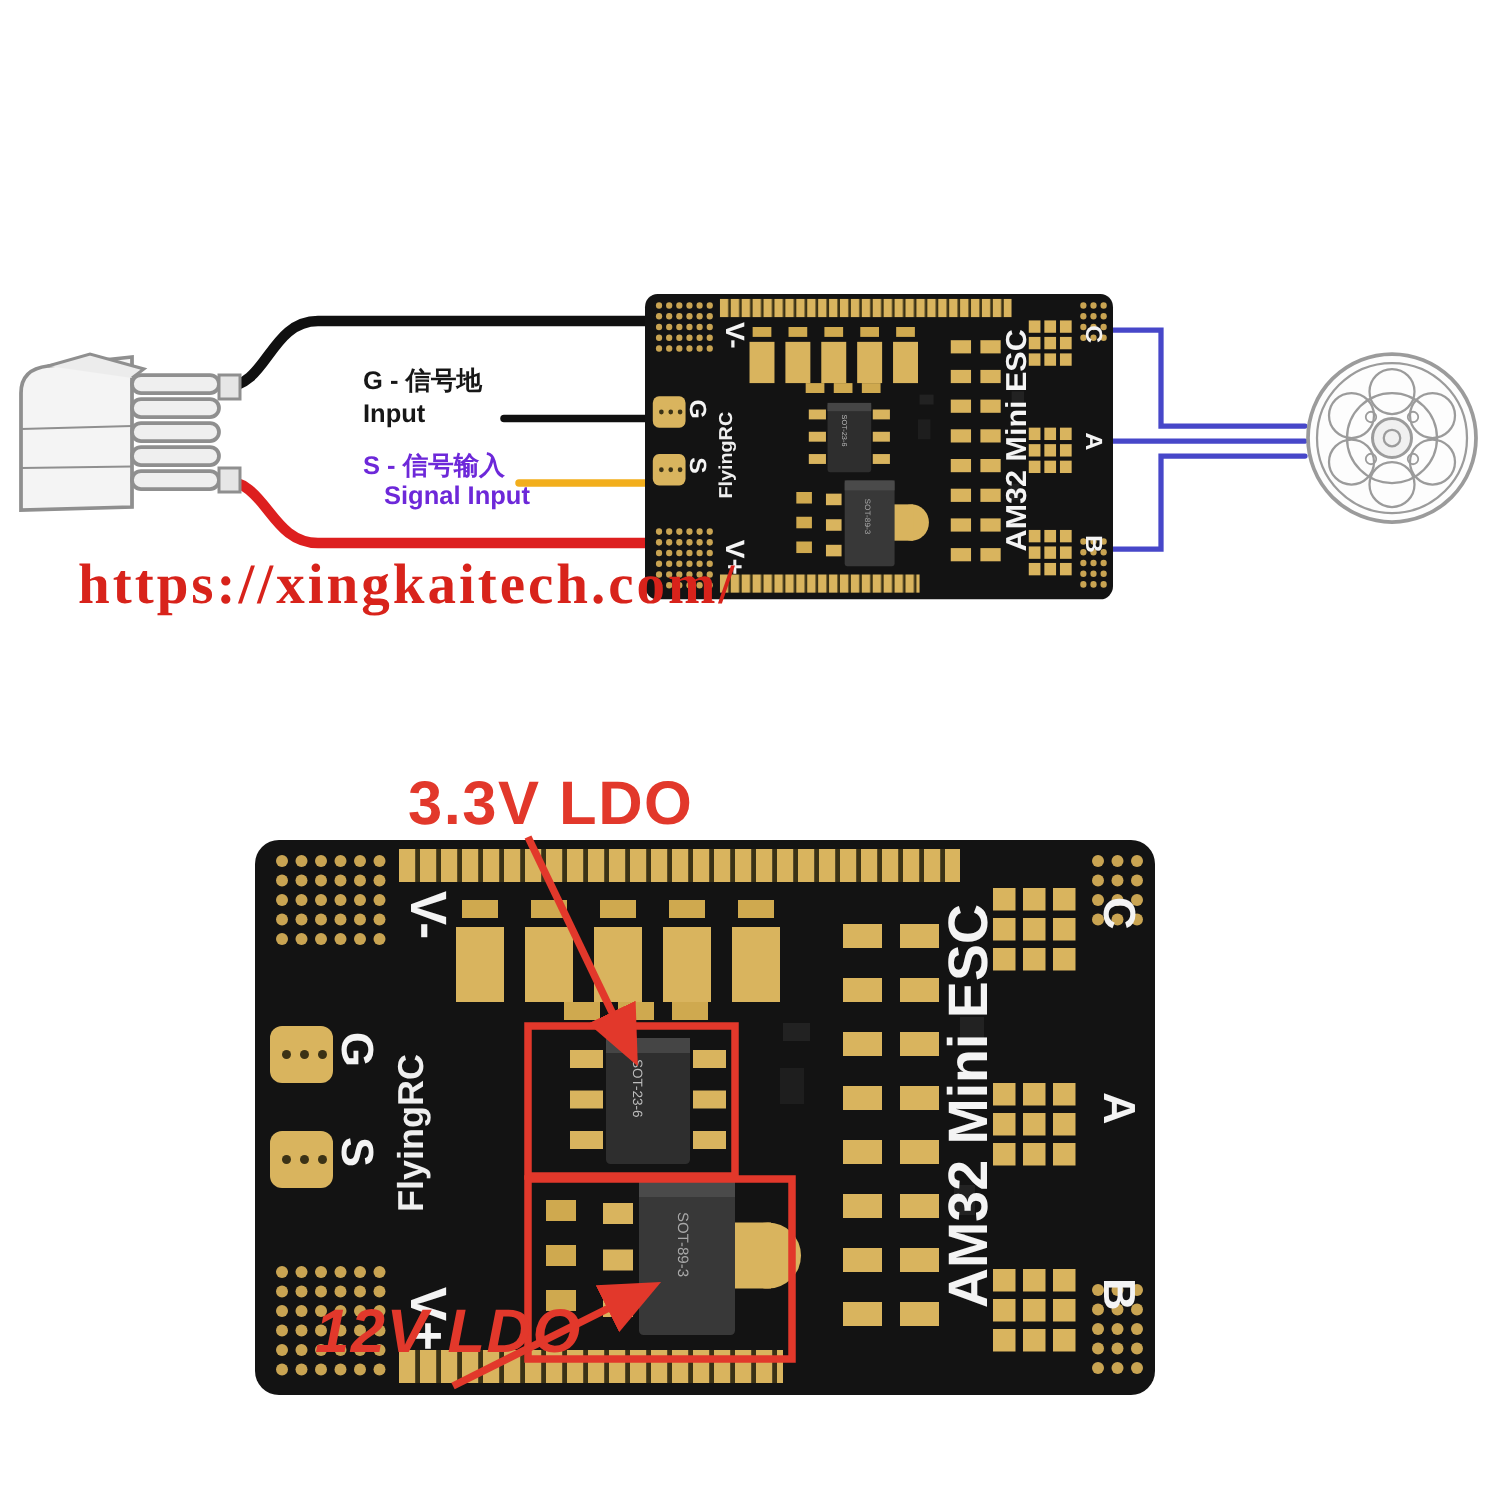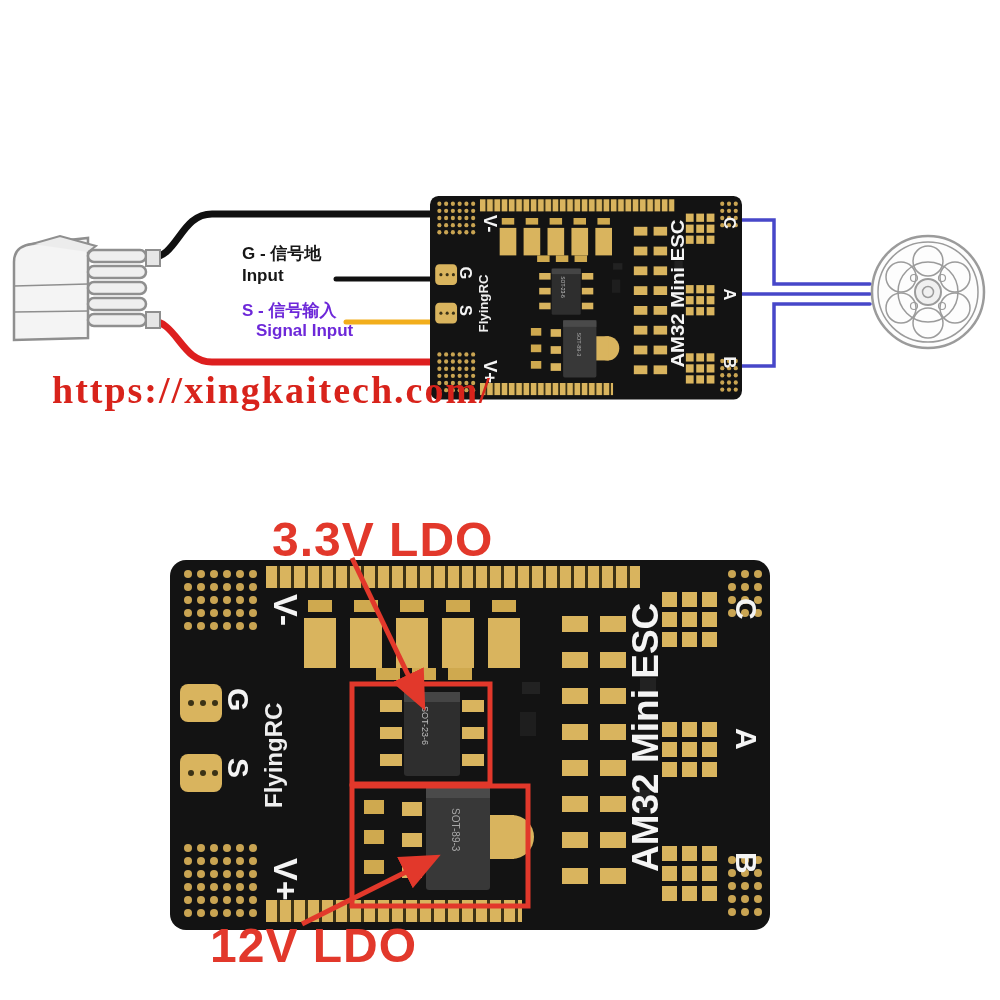--- a/index.html
+++ b/index.html
@@ -4,21 +4,21 @@
 <style>
   * { margin:0; padding:0; box-sizing:border-box; }
   html,body { width:1000px; height:1000px; background:#ffffff;
               font-family:"Liberation Sans", sans-serif; position:relative; overflow:hidden; }
   .stage { position:absolute; left:0; top:0; width:1000px; height:1000px; }
   .lbl { position:absolute; white-space:nowrap;text-align:right; }
   .lbl-wire { font-size:17px; font-weight:bold; color:#171717; }
   .lbl-orange { color:#6d28d9; }
   .watermark { font-family:"Liberation Serif", serif; font-size:38px; font-weight:600;
                color:#d8231b; letter-spacing:2px; }
-  .ldo { font-size:48px; font-weight:bold; color:#e2382b; letter-spacing:1px; }
+  .ldo { font-size:41px; font-weight:bold; color:#e2382b; letter-spacing:1px; }
 </style>
 </head>
 <body>
 
 <svg class="stage" viewBox="0 0 1000 1000" xmlns="http://www.w3.org/2000/svg">
 
   <defs>
     <pattern id="tickPat" x="96" y="0" width="14" height="22" patternUnits="userSpaceOnUse">
       <rect x="0" y="0" width="11" height="22" fill="#d9b45e"></rect>
       <rect x="11" y="0" width="3" height="22" fill="#3a3115"></rect>
@@ -332,13 +332,13 @@
 </svg>
 
 <div class="lbl lbl-wire" style="left:242px; top:242px;">G - 信号地</div>
 <div class="lbl lbl-wire" style="left:242px; top:266px;">Input</div>
 <div class="lbl lbl-wire lbl-orange" style="left:242px; top:299px;">S - 信号输入</div>
 <div class="lbl lbl-wire lbl-orange" style="left:256px; top:321px;">Signal Input</div>
 
 <div class="lbl watermark" style="left:52px; top:336px;margin-top:32px;">https://xingkaitech.com/</div>
 
 <div class="lbl ldo" style="left:272px; top:512px;">3.3V LDO</div>
-<div class="lbl ldo" style="left:210px; top:918px;">12V LDO</div>
+<div class="lbl ldo" style="left:210px; top:864px;font-style:italic;">12V LDO</div>
 
 </body></html>

